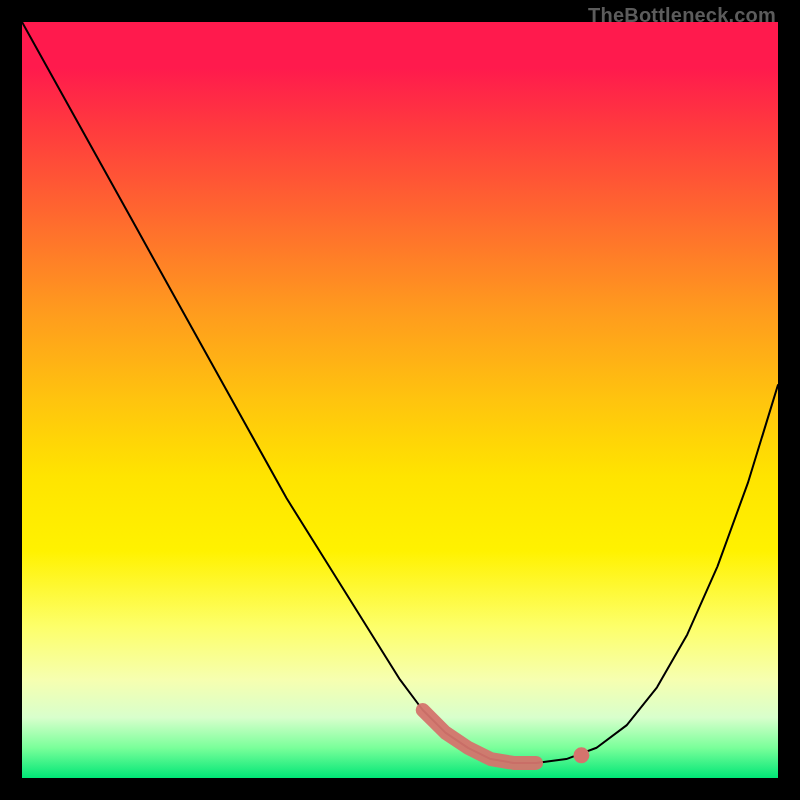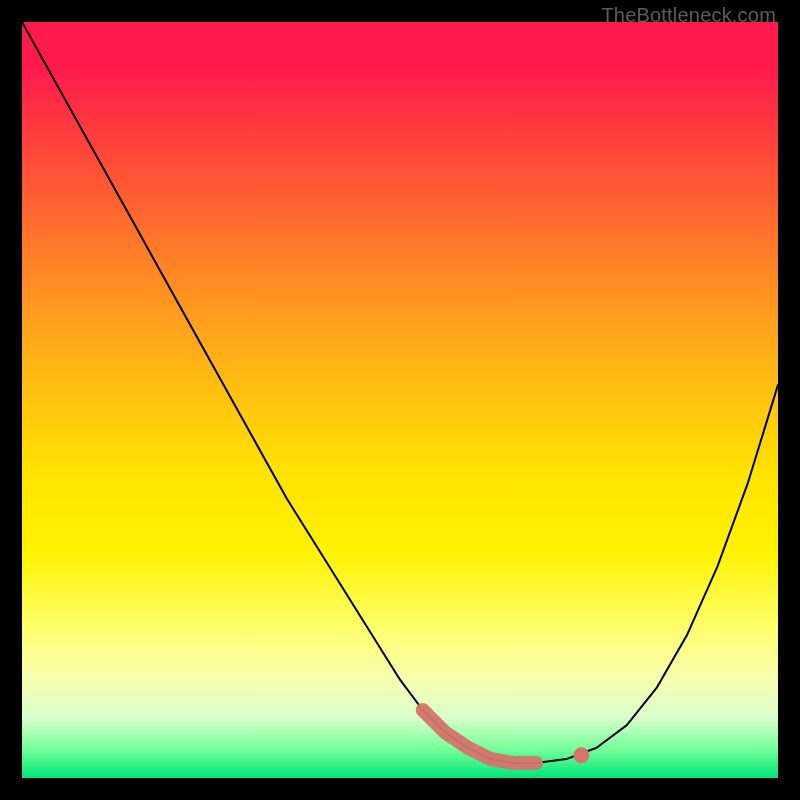--- a/index.html
+++ b/index.html
@@ -31,21 +31,21 @@
       #7aff9a 96%,
       #00e676 100%
     );
   }
   .watermark {
     position: absolute;
     top: 4px;
     right: 24px;
     font-family: Arial, Helvetica, sans-serif;
     font-size: 20px;
-    font-weight: 400;
+    font-weight: 700;
     color: #5c5c5c;
     letter-spacing: 0.2px;
   }
   svg.curve {
     position: absolute;
     left: 0;
     top: 0;
     width: 756px;
     height: 756px;
     pointer-events: none;

